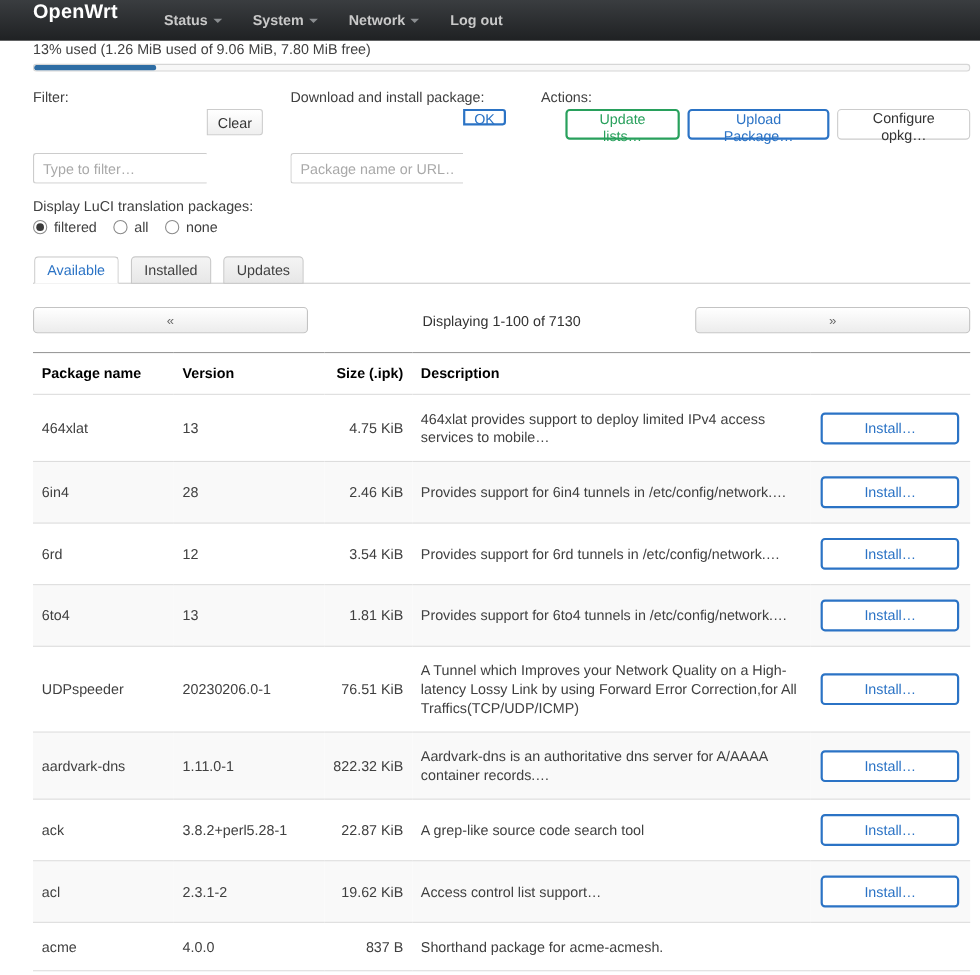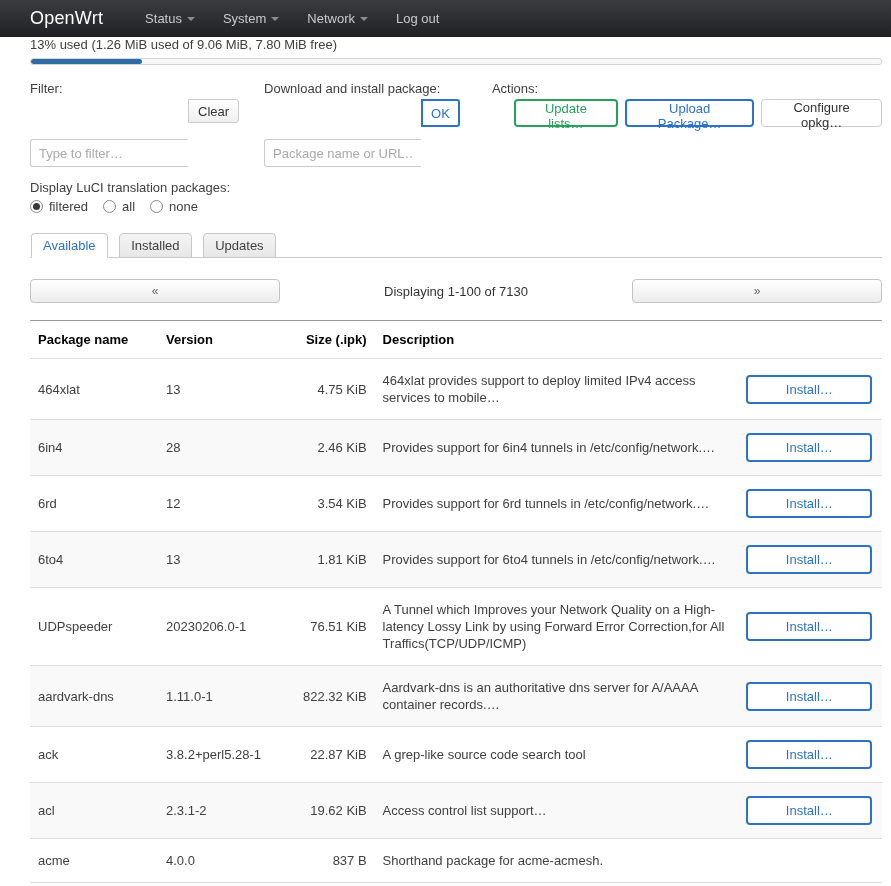--- a/index.html
+++ b/index.html
@@ -5,21 +5,21 @@
   * { box-sizing: border-box; }
   html, body { margin:0; padding:0; }
   body {
     width:891px; height:886px; overflow:hidden;
     background:#ffffff; color:#404040;
     font-family:"Liberation Sans", sans-serif; font-size:13px;
   }
   
   .topbar {
     height:37px; background:linear-gradient(#3a3d40,#1f2123);
-    display:flex; align-items:center; padding:0 30px;
+    display:flex; padding:0 30px;font-weight:bold;
   }
   .brand { color:#ffffff; font-size:18px; letter-spacing:0.2px; margin-right:32px; cursor:pointer; }
   .nav-item {
     color:#c9c9c9; font-size:13px; padding:0 10px; margin-right:8px;
     display:flex; align-items:center; cursor:pointer; height:37px;
   }
   .nav-item .caret {
     display:inline-block; margin-left:5px; width:0; height:0;
     border-left:4px solid transparent; border-right:4px solid transparent;
     border-top:4px solid #8a8d90;
@@ -45,21 +45,21 @@
   }
   input.text::placeholder { color:#a9a9a9; }
   .btn {
     font-family:"Liberation Sans", sans-serif; font-size:13px; cursor:pointer; background:#fff;
   }
   .btn-attached {
     height:24px; padding:0 9px; border:1px solid #ccc; border-radius:0 3px 3px 0;
     background:linear-gradient(#fff,#efefef); color:#333;
   }
   .btn-ok {
-    height:28px; padding:0 8px; border:2px solid #2b73c5; border-radius:0 3px 3px 0;
+    height:15px; padding:0 8px; border:2px solid #2b73c5; border-radius:0 3px 3px 0;
     color:#2b73c5; background:#fff;
   }
   .actions-row { display:flex; gap:7px;margin-left:22px; }
   .btn-action { height:28px; padding:0 13px; border-radius:4px; background:#fff; }
   .btn-action.green   { border:2px solid #28a05c; color:#28a05c; }
   .btn-action.blue    { border:2px solid #2b73c5; color:#2b73c5; }
   .btn-action.default { border:1px solid #ccc; color:#333; }
   
   .translation { margin-top:13px; }
   .radio-row { display:flex; align-items:center; margin-top:4px; }

